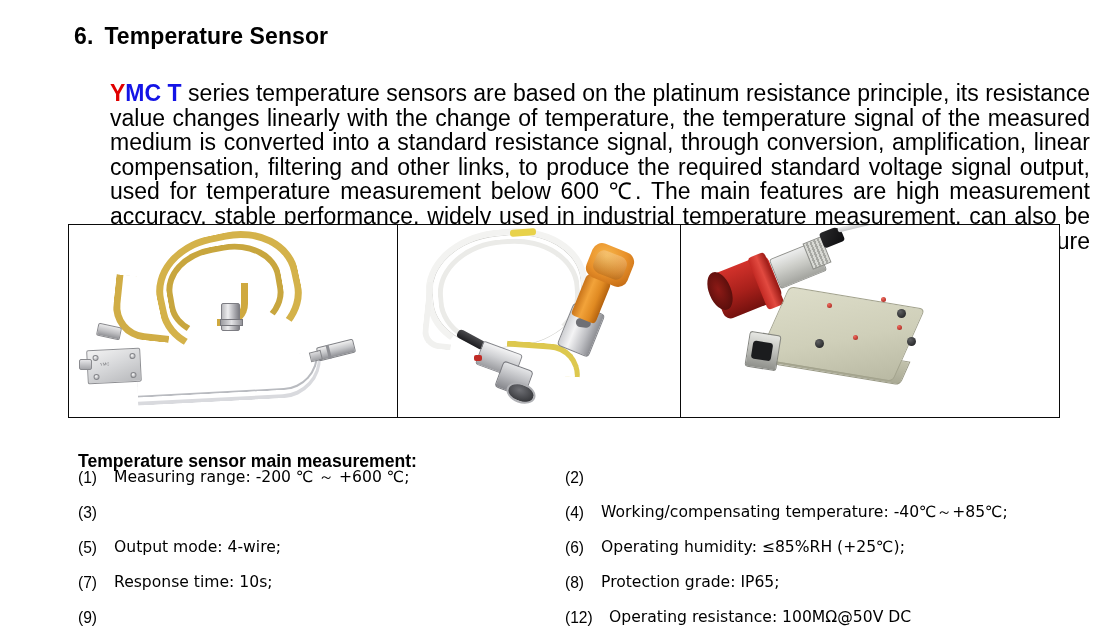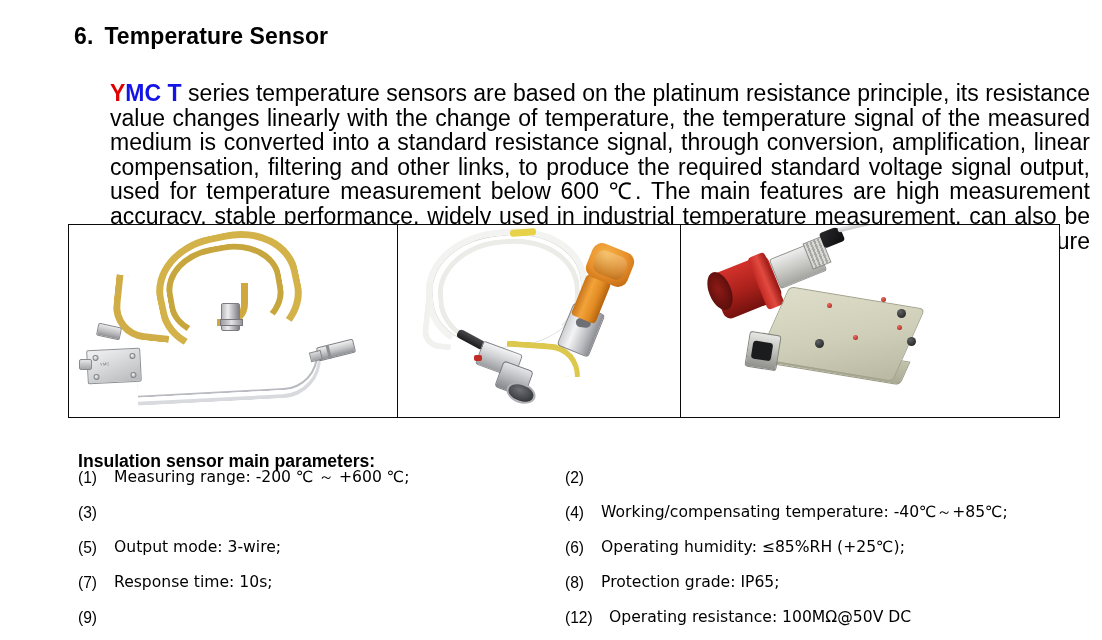--- a/index.html
+++ b/index.html
@@ -562,21 +562,21 @@
       <span class="dot-blk d2"></span>
       <span class="dot-blk d3"></span>
       <span class="dot-red r1"></span>
       <span class="dot-red r2"></span>
       <span class="dot-red r3"></span>
       <span class="dot-red r4"></span>
     </div>
 
   </div>
 
-  <h2 class="params-title">Insulation sensor main parameters:</h2>
+  <h2 class="params-title">Temperature sensor main measurement:</h2>
 
   <div class="params">
 
     <div class="param-row">
       <div class="param-col left">
         <span class="pnum">(1)</span>
         <span class="ptext sym">Measuring range: -200 ℃ ～ +600 ℃;</span>
       </div>
       <div class="param-col right">
         <span class="pnum">(2)</span>
@@ -589,21 +589,21 @@
       </div>
       <div class="param-col right">
         <span class="pnum">(4)</span>
         <span class="ptext sym">Working/compensating temperature: -40℃～+85℃;</span>
       </div>
     </div>
 
     <div class="param-row">
       <div class="param-col left">
         <span class="pnum">(5)</span>
-        <span class="ptext sym">Output mode: 3-wire;</span>
+        <span class="ptext sym">Output mode: 4-wire;</span>
       </div>
       <div class="param-col right">
         <span class="pnum">(6)</span>
         <span class="ptext sym">Operating humidity: ≤85%RH (+25℃);</span>
       </div>
     </div>
 
     <div class="param-row">
       <div class="param-col left">
         <span class="pnum">(7)</span>

